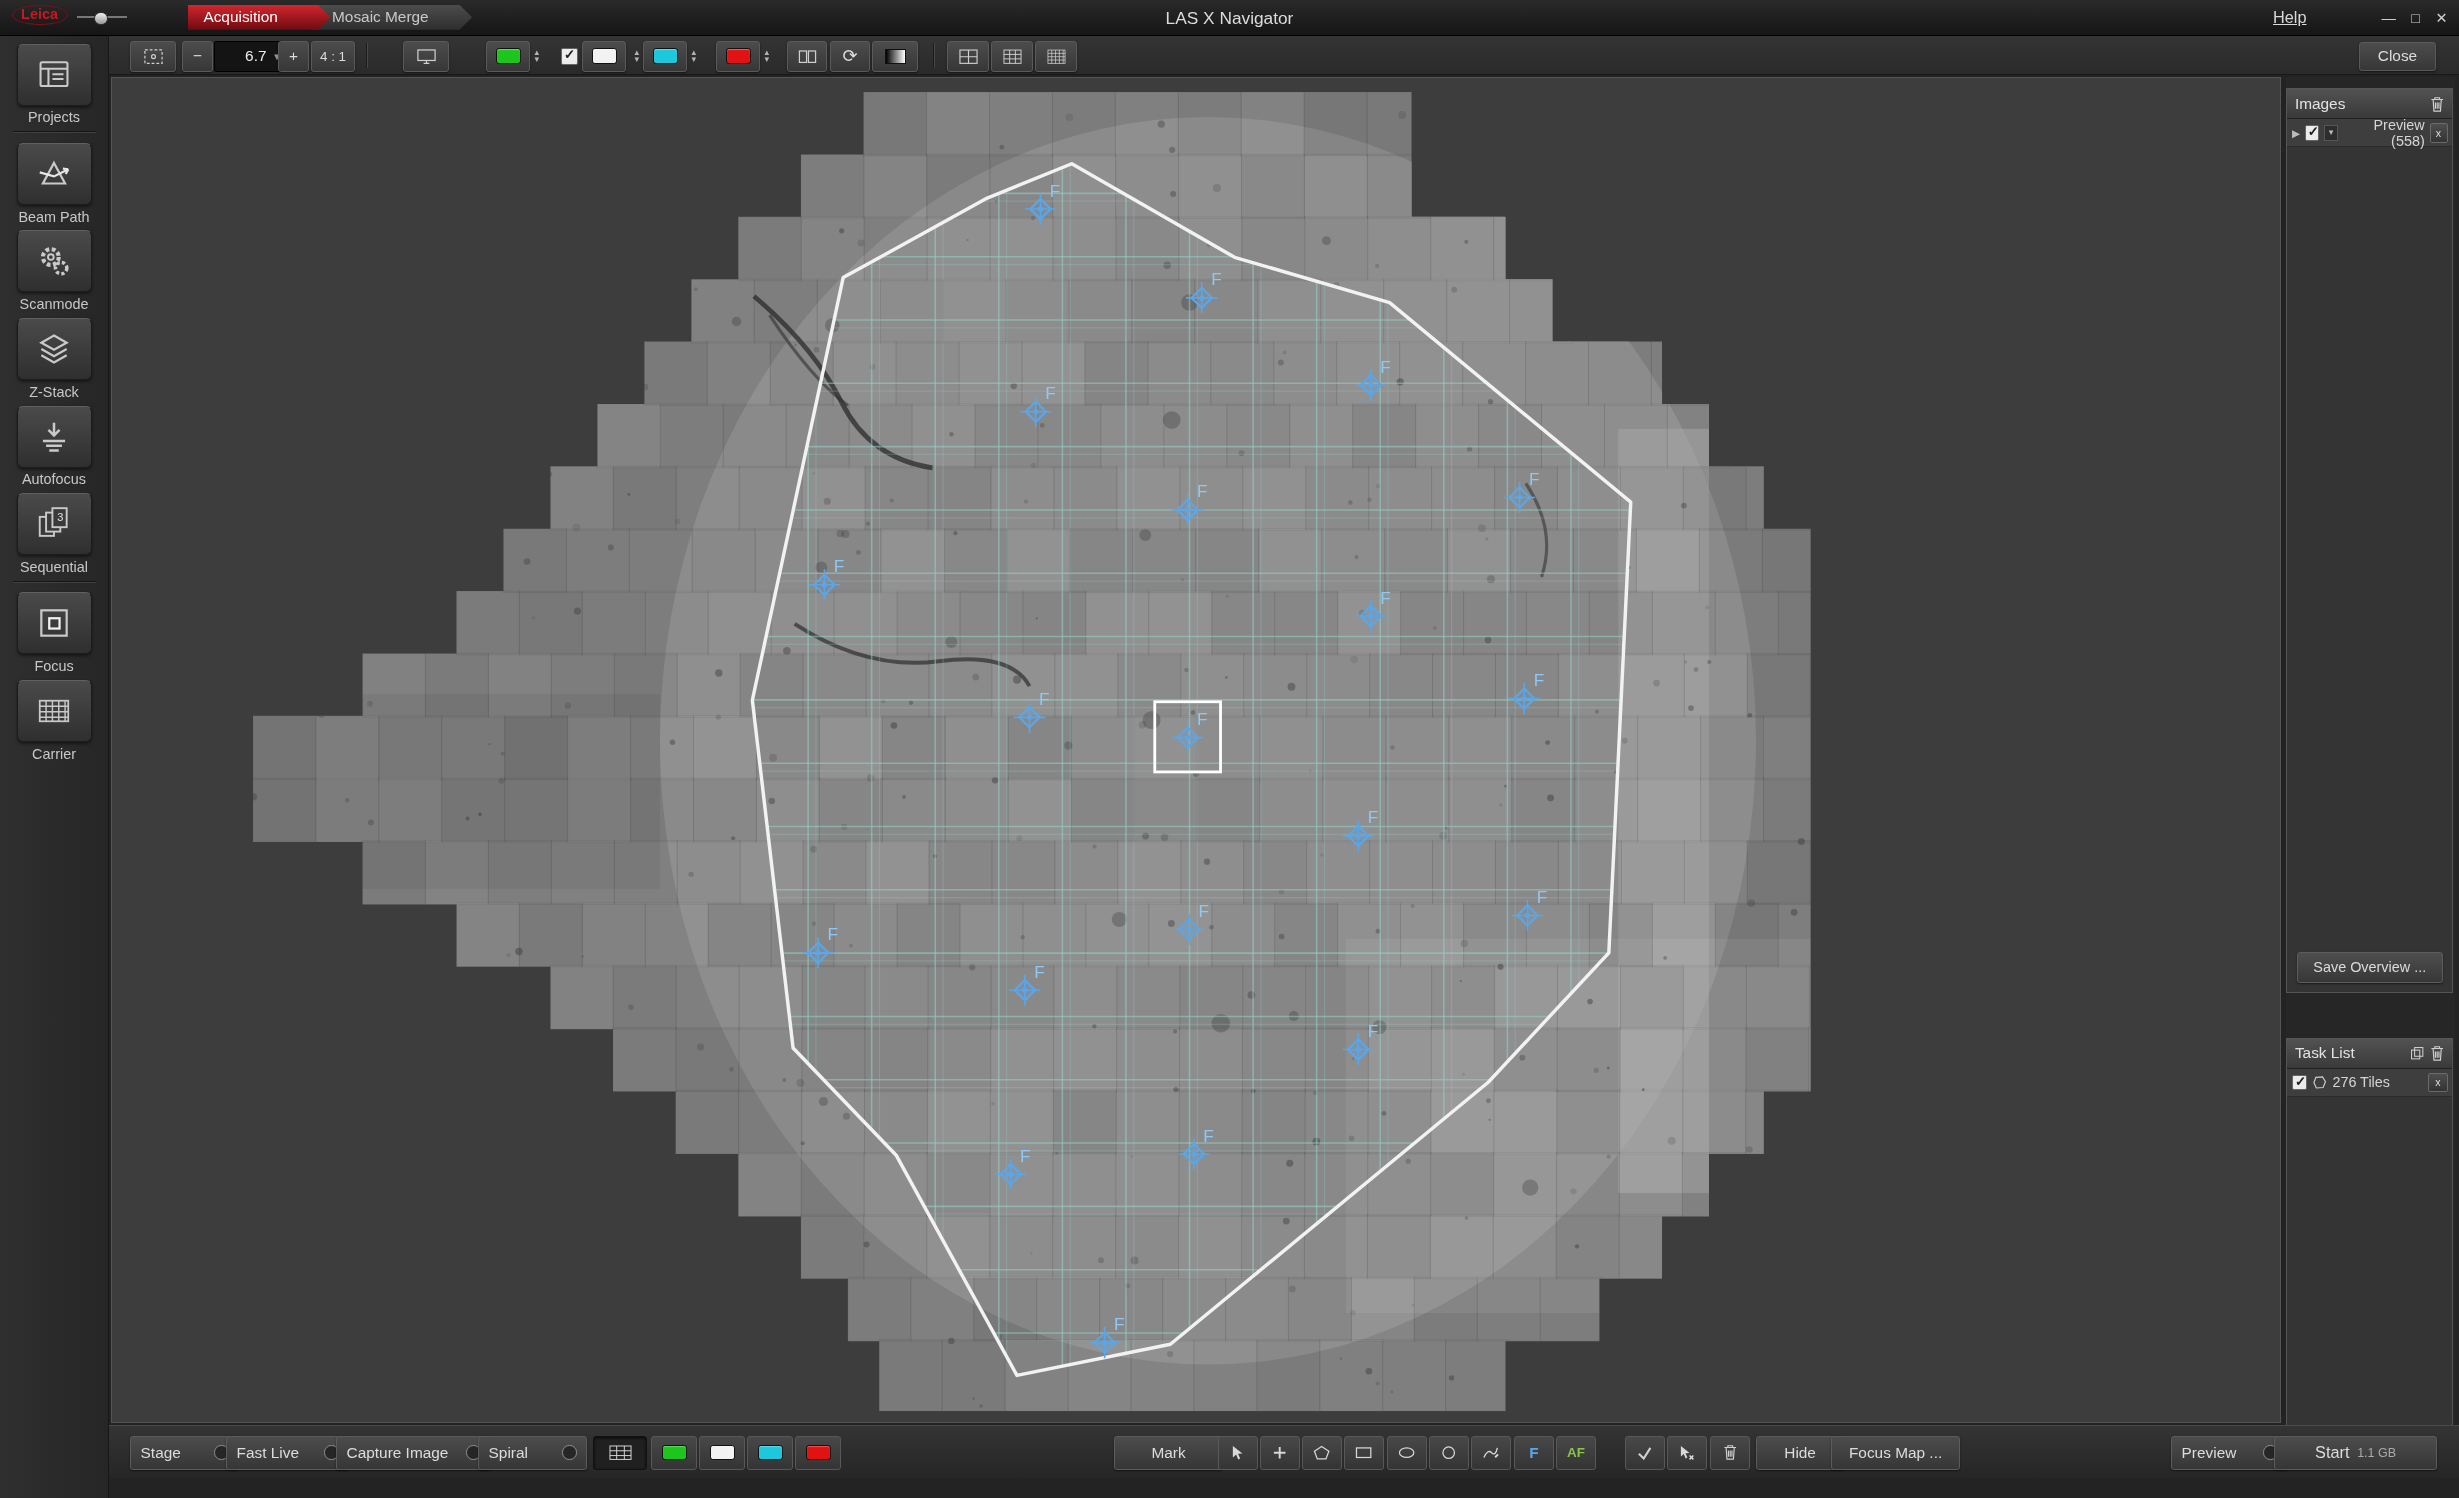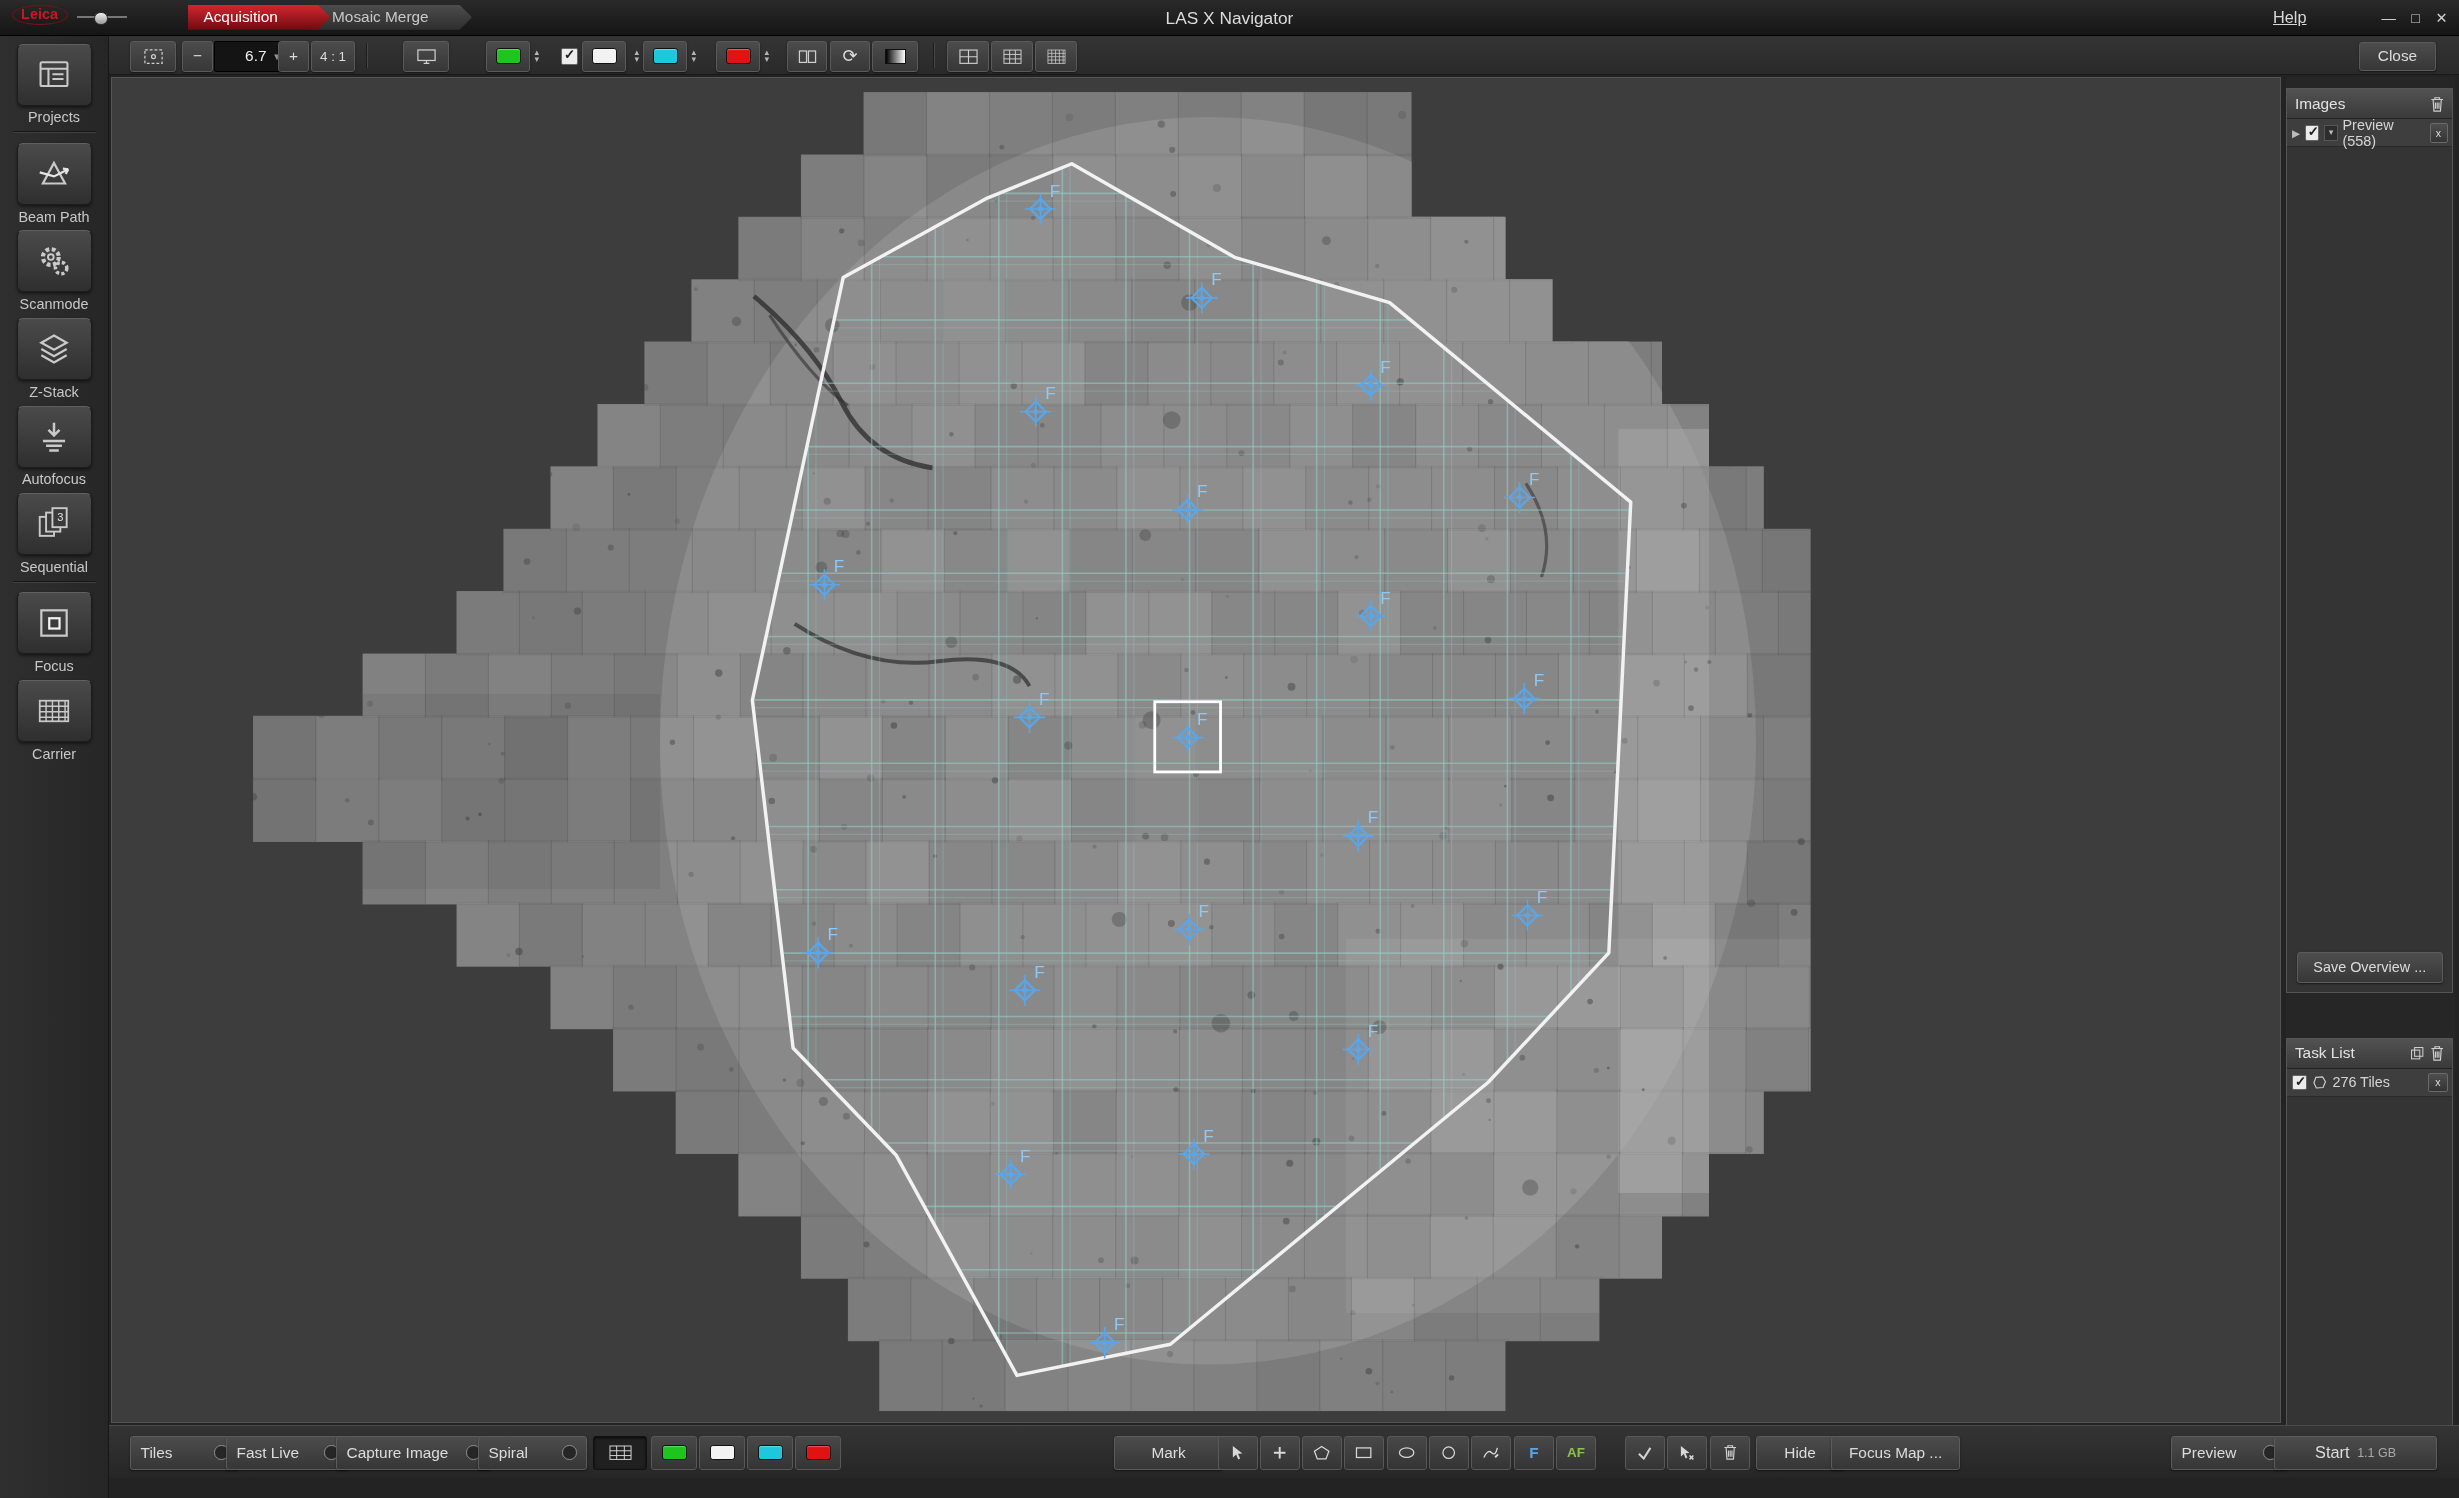--- a/index.html
+++ b/index.html
@@ -41,21 +41,21 @@
   .checkbox{width:15.4px;height:15.4px;background:#ececec;border:1px solid #666;border-radius:1.9px;position:relative;}
   .checkbox.checked::after{content:"\2713";position:absolute;left:1.9px;top:-1.9px;font-size:13.4px;color:#1c1c1c;font-weight:bold;}
 
   
   .content{flex:1;display:flex;min-height:0;padding:1.9px 3.8px 1.9px 1.9px;}
   .canvas{flex:1;position:relative;background:#3d3d3d;border:1px solid #555;margin-right:4.8px;overflow:hidden;}
   .canvas svg{position:absolute;left:0;top:0;width:100%;height:100%;}
 
   
   .right-panel{width:169px;flex:0 0 auto;position:relative;background:#262626;}
-  .panel-section{position:absolute;left:0;right:1.9px;background:#343434;border:1px solid #555;}
+  .panel-section{position:absolute;left:0;right:1.9px;background:#343434;border:1px solid #555;text-align:right;}
   .sec-images{top:11.5px;height:903px;}
   .sec-tasks{top:961px;height:388px;}
   .panel-header{height:29px;background:linear-gradient(#525252,#3a3a3a);border-bottom:1px solid #222;display:flex;align-items:center;padding:0 7.7px;color:#e2e2e2;font-size:15.4px;gap:5.8px;}
   .panel-header .grow{flex:1;}
   .prow{height:27px;display:flex;align-items:center;gap:4.8px;padding:0 4.8px;background:#3e3e3e;border-bottom:1px solid #2a2a2a;color:#d5d5d5;font-size:14.4px;}
   .xbtn{width:17.3px;height:17.3px;background:linear-gradient(#4e4e4e,#343434);border:1px solid #6a6a6a;border-radius:1.9px;color:#ddd;font-size:10.6px;display:flex;align-items:center;justify-content:center;margin-left:auto;}
   .caretbox{width:12.5px;height:14.4px;background:#2d2d2d;border:1px solid #565656;color:#bbb;font-size:7.7px;display:flex;align-items:center;justify-content:center;}
   .expander{color:#bbb;font-size:10.6px;}
   .save-btn{position:absolute;bottom:9.6px;left:50%;transform:translateX(-50%);width:144px;height:29px;background:linear-gradient(#4e4e4e,#373737);border:1px solid #5c5c5c;border-radius:2.9px;color:#dcdcdc;font-size:14.4px;display:flex;align-items:center;justify-content:center;box-shadow:0 1px 1.9px rgba(0,0,0,.5);}
   .hexicon{flex:0 0 auto;}
@@ -1215,21 +1215,21 @@
                 </svg>
               <span>276 Tiles</span>
               <span class="xbtn">x</span>
             </div>
           </div>
         </div>
       </div>
 
       <div class="bottombar">
         <div class="bbtn" style="left:21px;width:88px;">
-          <span>Tiles</span>
+          <span>Stage</span>
             <span class="radio"></span>
         </div>
         <div class="bbtn" style="left:117px;width:102px;">
           <span>Fast Live</span>
             <span class="radio"></span>
         </div>
         <div class="bbtn" style="left:227px;width:134px;">
           <span>Capture Image</span>
             <span class="radio"></span>
         </div>

